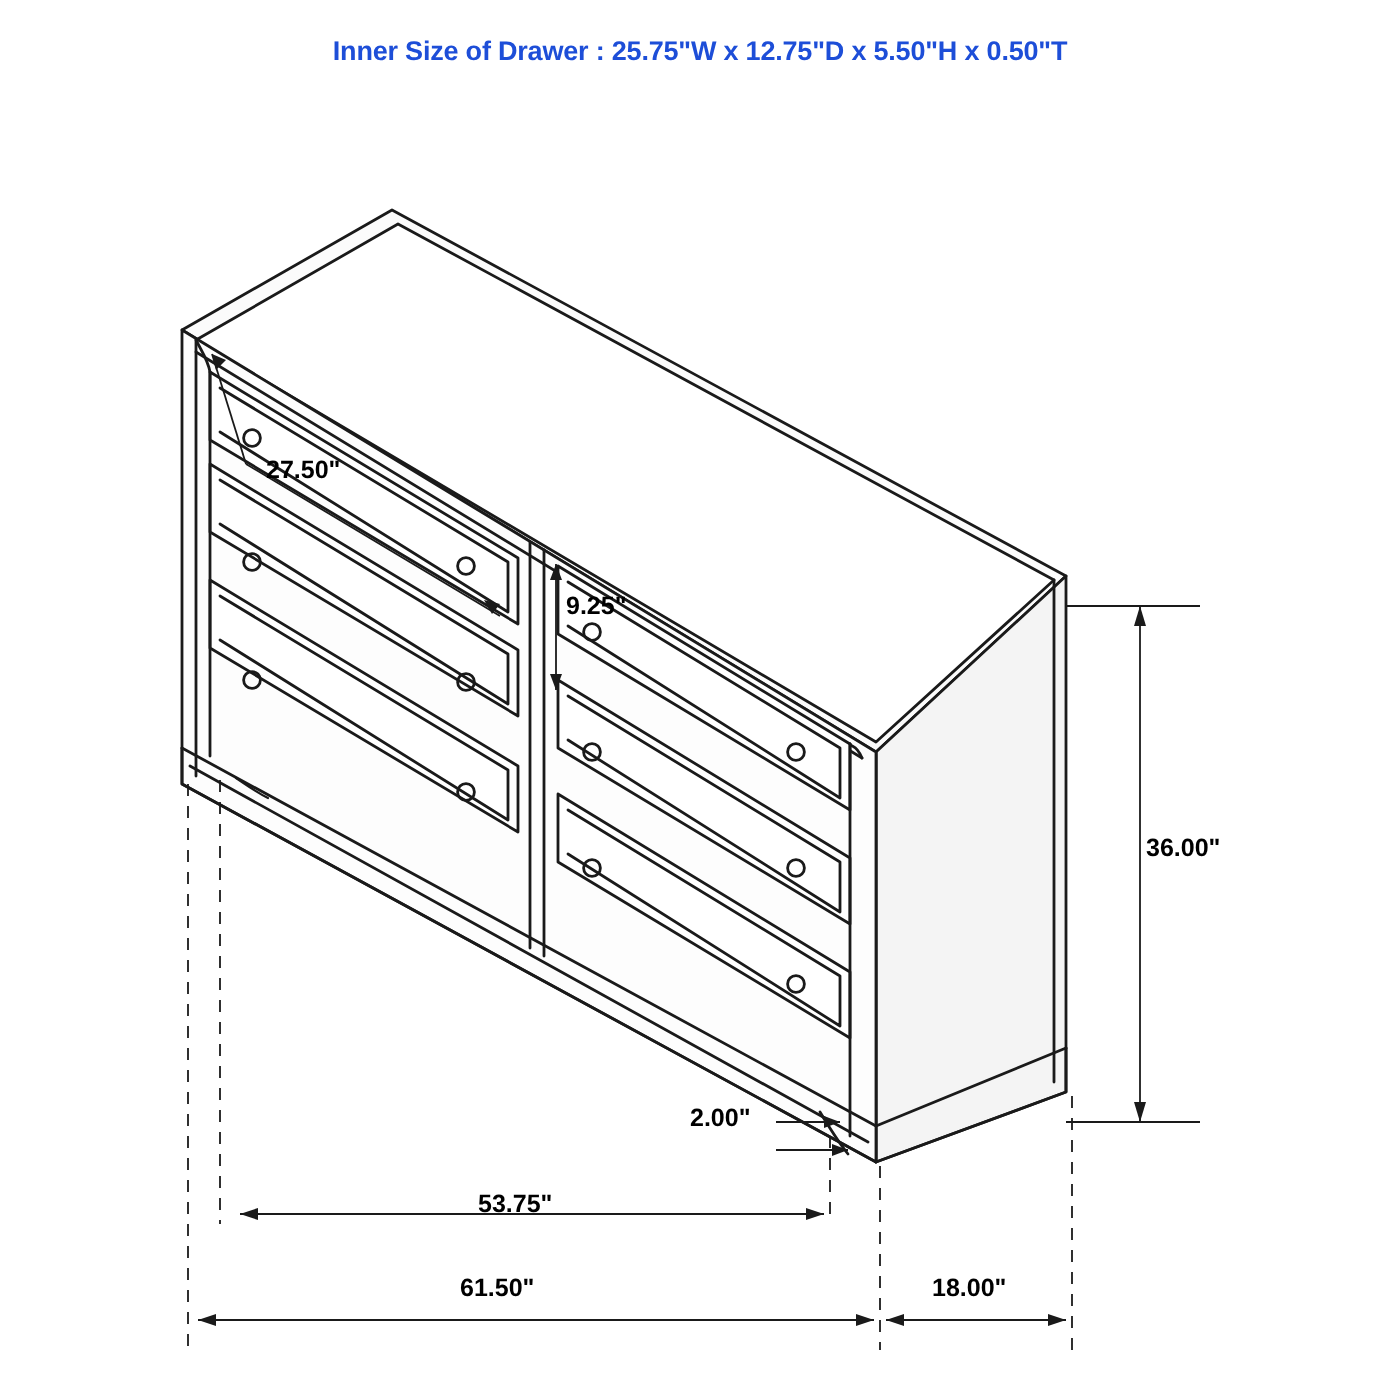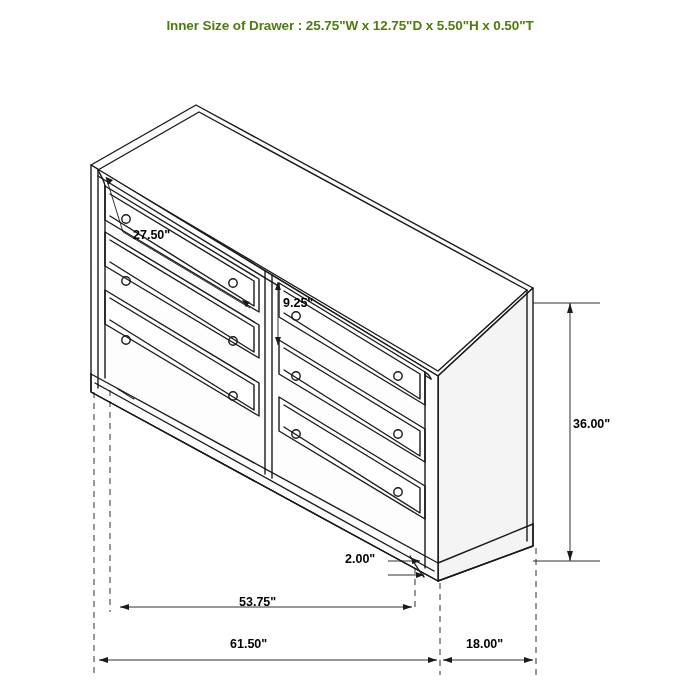--- a/index.html
+++ b/index.html
@@ -20,21 +20,21 @@
     height: 700px;
   }
   .title {
     position: absolute;
     top: 18px;
     left: 0;
     width: 700px;
     text-align: center;
     font-size: 13.5px;
     font-weight: bold;
-    color: #4d7c0f;
+    color: #1d4ed8;
     letter-spacing: -0.1px;
   }
   svg.drawing {
     position: absolute;
     top: 0;
     left: 0;
     width: 700px;
     height: 700px;
   }
   .dimlabel {

